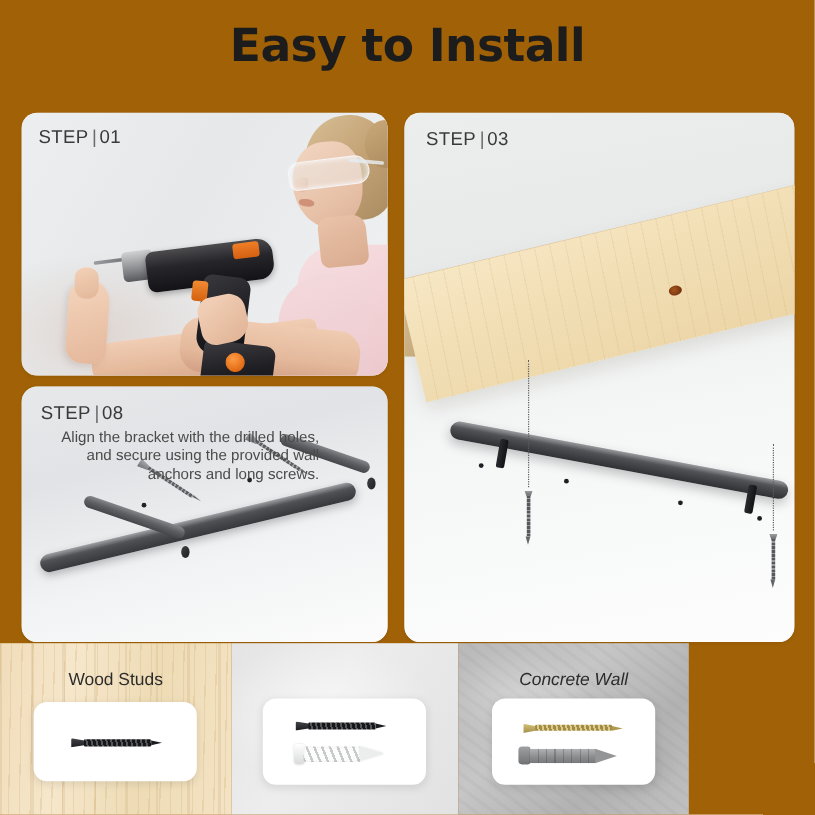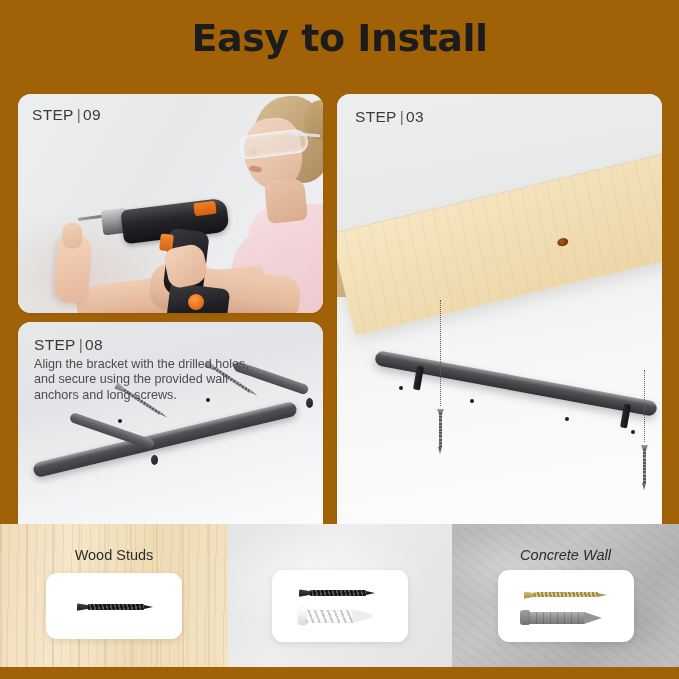--- a/index.html
+++ b/index.html
@@ -60,21 +60,21 @@
   .step-body {
     position: absolute;
     font-size: 12.6px;
     line-height: 15.4px;
     color: #4b4b4b;
   }
 
   #panel-step1 .step-head { left: 14px; top: 12px; }
   #panel-step1 .step-body { left: 14px; top: 33px; width: 268px; }
   #panel-step2 .step-head { left: 16px; top: 14px; }
-  #panel-step2 .step-body { left: 16px; top: 35px; width: 232px; }
+  #panel-step2 .step-body { left: 16px; top: 35px; width: 232px; text-align: right; }
   #panel-step3 .step-head { left: 18px; top: 14px; }
   #panel-step3 .step-body { left: 18px; top: 35px; width: 290px; }
 
   
   .photo1 {
     position: absolute;
     left: 0; top: 0; right: 0; bottom: 0;
     background:
       radial-gradient(ellipse 60% 50% at 22% 84%, rgba(218,200,190,.55) 0%, rgba(218,200,190,0) 62%),
       linear-gradient(120deg,#eceeef 0%,#e6e8ea 42%,#f0f1f2 100%);
@@ -336,21 +336,21 @@
   }
   .s3-screwv .head {
     position: absolute; left: 0; top: 3px; width: 7px; height: 5px;
     background: linear-gradient(180deg,#9d9fa2,#5f6165);
     clip-path: polygon(0 0,100% 0,72% 100%,28% 100%);
   }
 
   
   .strip {
     position: absolute;
-    left: 0; top: 524px; width: 679px; height: 143px;
+    left: 0; top: 536px; width: 574px; height: 143px;
     display: flex;
   }
   .mat { position: relative; height: 100%; }
   #mat-wood {
     width: 228px;
     background:
       repeating-linear-gradient(91deg,
         rgba(205,168,112,.26) 0 1px,
         rgba(205,168,112,0) 1px 9px),
       repeating-linear-gradient(90deg,
@@ -496,21 +496,21 @@
       <div class="drill-chuck"></div>
       <div class="drill-body"></div>
       <div class="drill-orange1"></div>
       <div class="drill-grip"></div>
       <div class="drill-trigger"></div>
       <div class="drill-batt"></div>
       <div class="drill-badge"></div>
       <div class="p1-handR"></div>
     </div>
     <div class="step-head">
-      <span>STEP</span><span class="bar">|</span><span>09</span>
+      <span>STEP</span><span class="bar">|</span><span>01</span>
     </div>
   </div>
 
   <div class="panel" id="panel-step2">
     <div class="s2-scene">
       <div class="s2-bar"></div>
       <div class="s2-hole" style="left:100px; top:97px;"></div>
       <div class="s2-hole" style="left:188px; top:76px;"></div>
       <div class="s2-hole" style="left:262px; top:58px;"></div>
       <div class="s2-rod" style="left:50px; top:104px; width:88px; transform:rotate(19deg);"></div>

